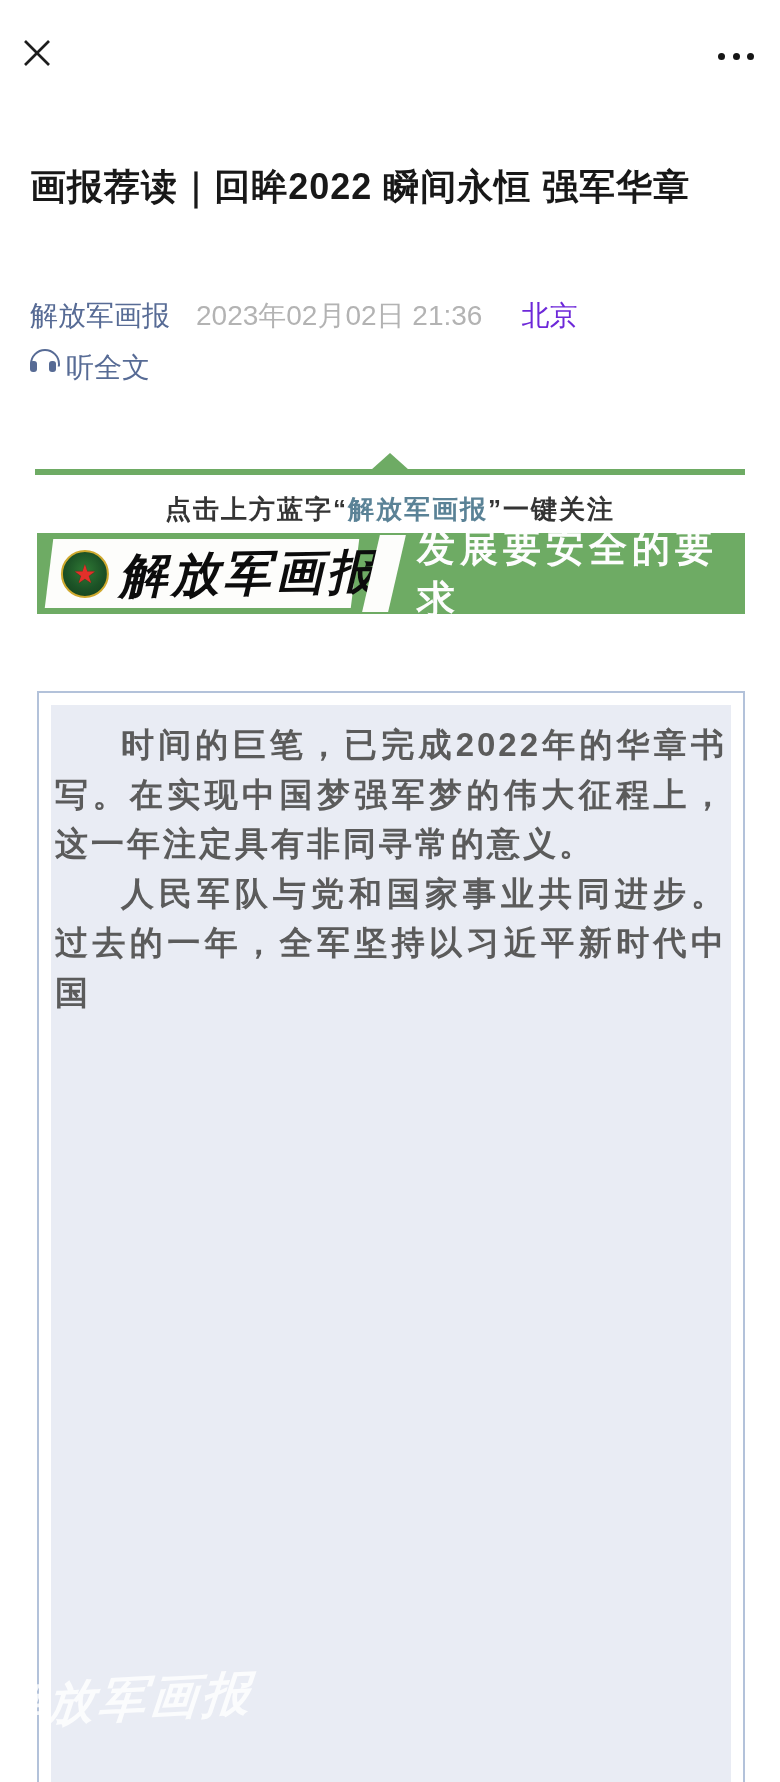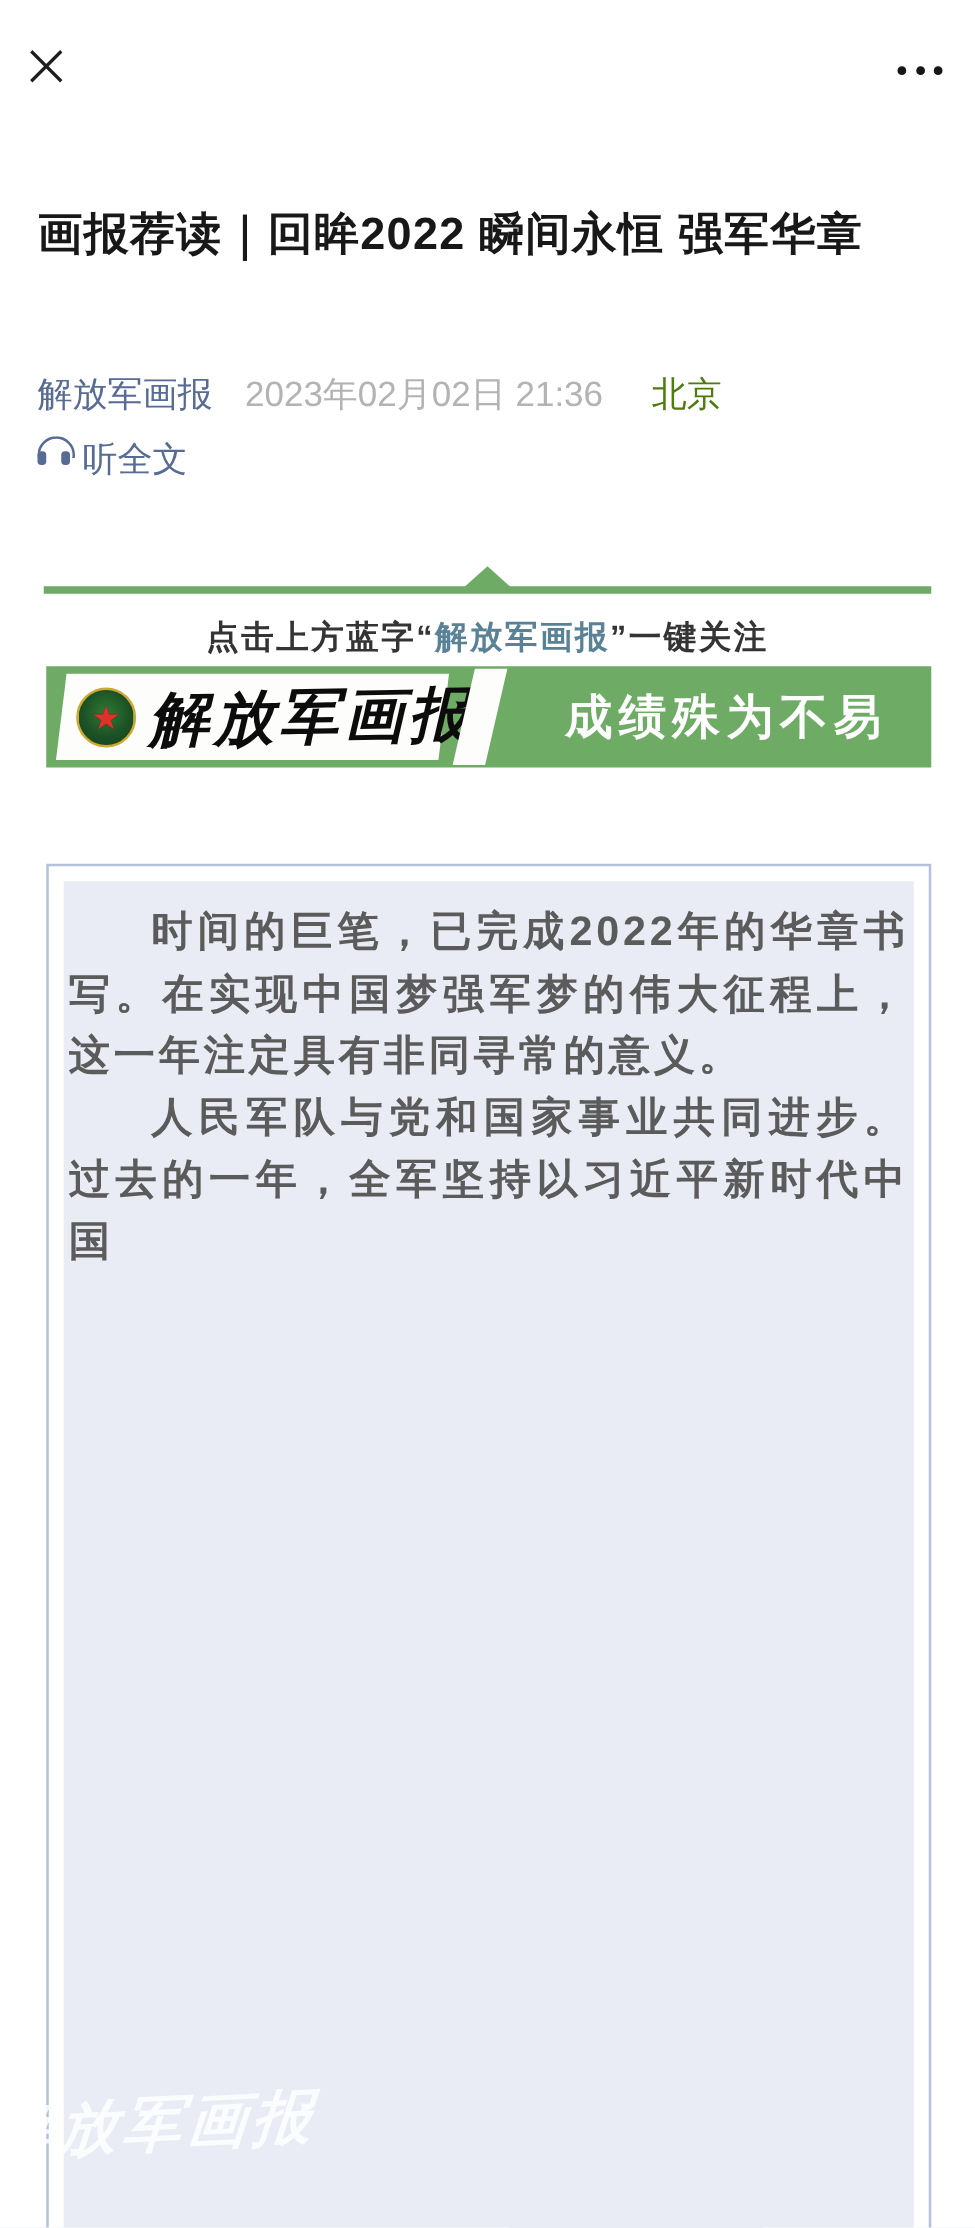--- a/index.html
+++ b/index.html
@@ -10,21 +10,21 @@
   }
   
   .close-btn { position:absolute; left:20px; top:36px; width:34px; height:34px; cursor:pointer; }
   .more-btn { position:absolute; right:26px; top:44px; width:36px; height:24px; display:flex; align-items:center; justify-content:space-between; cursor:pointer; }
   .more-btn i { width:7px; height:7px; border-radius:50%; background:#161616; }
   
   .title { position:absolute; left:30px; right:28px; top:126px; font-size:36px; line-height:50px; font-weight:bold; color:#181818; letter-spacing:1px;margin-top:36px; }
   .meta { position:absolute; left:30px; top:297px; display:flex; align-items:center; font-size:28px; }
   .account { color:#576b95; margin-right:26px; cursor:pointer; }
   .date { color:#b3b3b3; margin-right:39px; }
-  .location { color:#4d7c0f; }
+  .location { color:#6d28d9; }
   .listen { position:absolute; left:30px; top:349px; display:flex; align-items:flex-start; color:#576b95; font-size:28px; cursor:pointer; }
   .hp { position:relative; display:inline-block; width:26px; height:23px; margin-right:10px; }
   .hp::before { content:""; position:absolute; left:0; top:0; width:26px; height:26px; border:2.5px solid #576b95; border-radius:50%; clip-path:inset(0 0 42% 0); }
   .hp::after { content:""; position:absolute; left:0; bottom:0; width:7px; height:11px; border-radius:3px; background:#576b95; box-shadow:19px 0 0 0 #576b95; }
   
   .follow-line { position:absolute; left:35px; top:469px; width:710px; height:6px; }
   .follow-line .bar { position:absolute; left:0; right:0; bottom:0; height:6px; }
   .follow-line .tri { position:absolute; left:50%; margin-left:-19px; bottom:5px; width:0; height:0; border-left:19px solid transparent; border-right:19px solid transparent; border-bottom-width:17px; border-bottom-style:solid; }
   .promo-text { position:absolute; left:0; right:0; top:492px; text-align:center; font-size:26px; font-weight:600; color:#343434; letter-spacing:2px; }
   .promo-text .hl { font-weight:600; }
@@ -84,21 +84,21 @@
 <div class="banner" style="background:#6eab64;">
   <div class="banner-white">
     <div class="banner-white-inner">
       <div class="emblem">
         <span class="star">★</span>
       </div>
       <span class="calligraphy">解放军画报</span>
     </div>
   </div>
   <div class="slash"></div>
-  <div class="banner-right">成绩殊为不易</div>
+  <div class="banner-right">发展要安全的要求</div>
 </div>
 
 <div class="content-box">
   <div class="content-fill">
     <div class="body-text">
         <p>时间的巨笔，已完成2022年的华章书写。在实现中国梦强军梦的伟大征程上，这一年注定具有非同寻常的意义。</p>
         <p>人民军队与党和国家事业共同进步。过去的一年，全军坚持以习近平新时代中国</p>
       </div>
   </div>
 </div>

